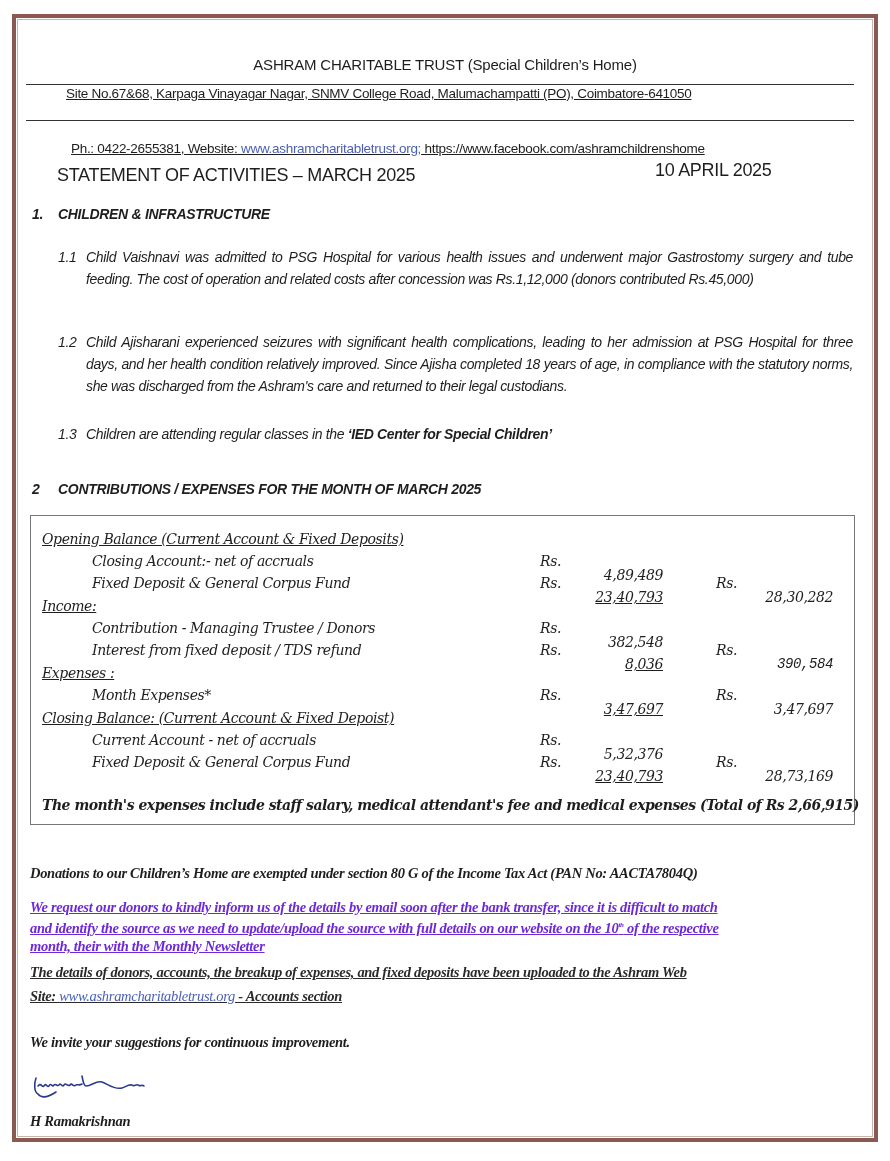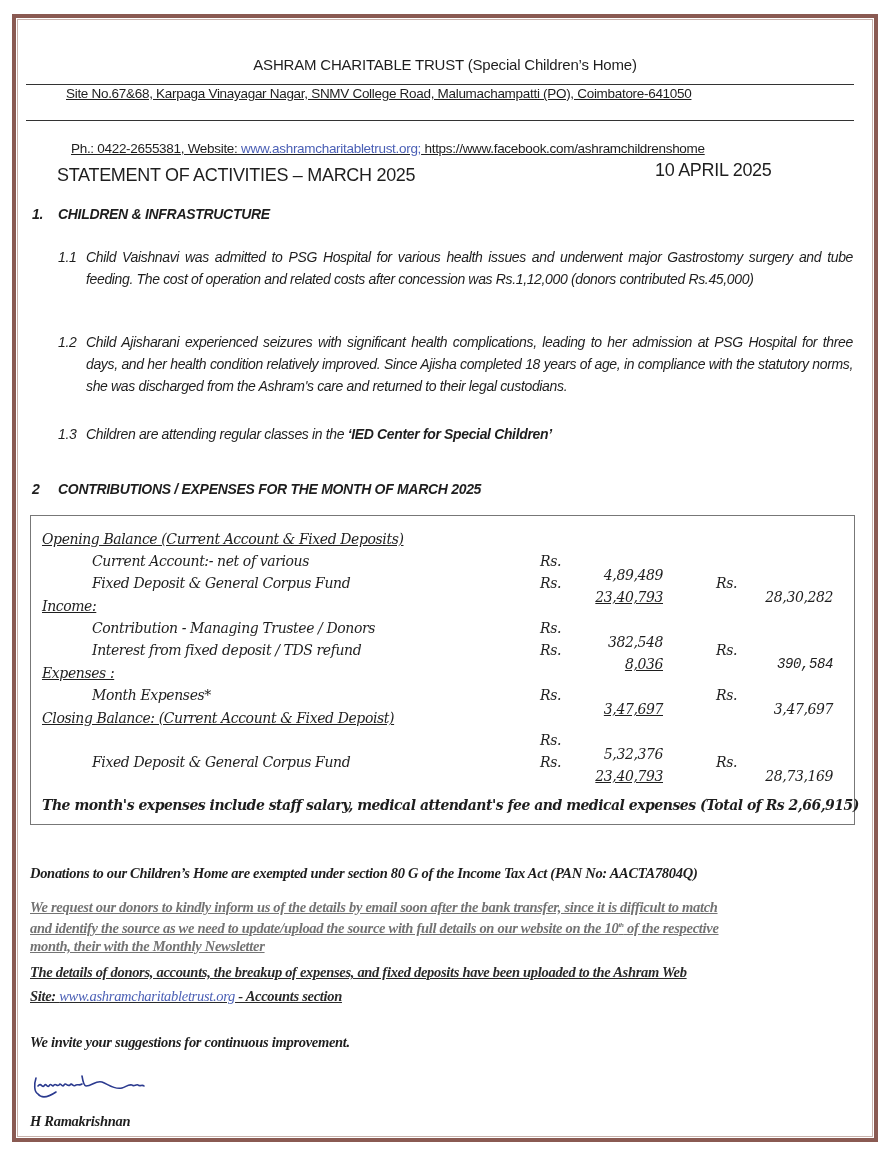--- a/index.html
+++ b/index.html
@@ -18,21 +18,21 @@
     .para .txt { margin-left: 28px; text-align: justify; }
     .table-box { position: absolute; left: 30px; top: 515px; width: 825px; height: 310px; border: 1px solid #777; box-sizing: border-box; }
     .serif { font-family: "DejaVu Serif", serif; font-style: italic; font-size: 14px; letter-spacing: -0.4px; }
     .row { position: absolute; height: 22px; line-height: 22px; }
     .cat { text-decoration: underline; }
     .rs { position: absolute; }
     .amt { position: absolute; text-align: right; margin-top: 14px; }
     .ul { text-decoration: underline; }
     .note { font-family: "DejaVu Serif", serif; font-style: italic; font-weight: bold; font-size: 14px; letter-spacing: -0.5px; }
     .foot { font-family: "Liberation Serif", serif; font-style: italic; font-weight: bold; font-size: 14.5px; letter-spacing: -0.3px; }
-    .foot-ul { text-decoration: underline; color: #737373; }
+    .foot-ul { text-decoration: underline; color: #6d28d9; }
     .foot-ul2 { text-decoration: underline; color: #2a2a2a; }
   </style>
 </head>
 <body>
 
 <div class="frame"></div>
 <div class="frame-inner"></div>
 
 <div class="abs org-title">ASHRAM CHARITABLE TRUST (Special Children’s Home)</div>
 <div class="rule" style="left:26px; top:84px; width:828px;"></div>
@@ -65,21 +65,21 @@
 
 <div class="abs sec-head" style="left:32px; top:481px;">2</div>
 <div class="abs sec-head" style="left:58px; top:481px;">CONTRIBUTIONS / EXPENSES FOR THE MONTH OF MARCH 2025</div>
 
 <div class="table-box"></div>
 
 <div class="serif">
 
   <div class="row cat" style="left:42px; top:528px;">Opening Balance (Current Account &amp; Fixed Deposits)</div>
   <div class="row" style="left:0; top:550px; width:890px;">
-    <span class="abs" style="left:92px;">Current Account:- net of various</span>
+    <span class="abs" style="left:92px;">Closing Account:- net of accruals</span>
     <span class="rs" style="left:540px;">Rs.</span>
     <span class="amt" style="left:575px; width:88px;">4,89,489</span>
   </div>
   <div class="row" style="left:0; top:572px; width:890px;">
     <span class="abs" style="left:92px;">Fixed Deposit &amp; General Corpus Fund</span>
     <span class="rs" style="left:540px;">Rs.</span>
     <span class="amt ul" style="left:575px; width:88px;">23,40,793</span>
     <span class="rs" style="left:716px;">Rs.</span>
     <span class="amt" style="left:740px; width:93px;">28,30,282</span>
   </div>
@@ -102,20 +102,21 @@
   <div class="row" style="left:0; top:684px; width:890px;">
     <span class="abs" style="left:92px;">Month Expenses*</span>
     <span class="rs" style="left:540px;">Rs.</span>
     <span class="amt ul" style="left:575px; width:88px;">3,47,697</span>
     <span class="rs" style="left:716px;">Rs.</span>
     <span class="amt" style="left:740px; width:93px;">3,47,697</span>
   </div>
 
   <div class="row cat" style="left:42px; top:707px;">Closing Balance: (Current Account &amp; Fixed Depoist)</div>
   <div class="row" style="left:0; top:729px; width:890px;">
+    <span class="abs" style="left:92px;">Current Account - net of accruals</span>
     <span class="rs" style="left:540px;">Rs.</span>
     <span class="amt" style="left:575px; width:88px;">5,32,376</span>
   </div>
   <div class="row" style="left:0; top:751px; width:890px;">
     <span class="abs" style="left:92px;">Fixed Deposit &amp; General Corpus Fund</span>
     <span class="rs" style="left:540px;">Rs.</span>
     <span class="amt ul" style="left:575px; width:88px;">23,40,793</span>
     <span class="rs" style="left:716px;">Rs.</span>
     <span class="amt" style="left:740px; width:93px;">28,73,169</span>
   </div>

